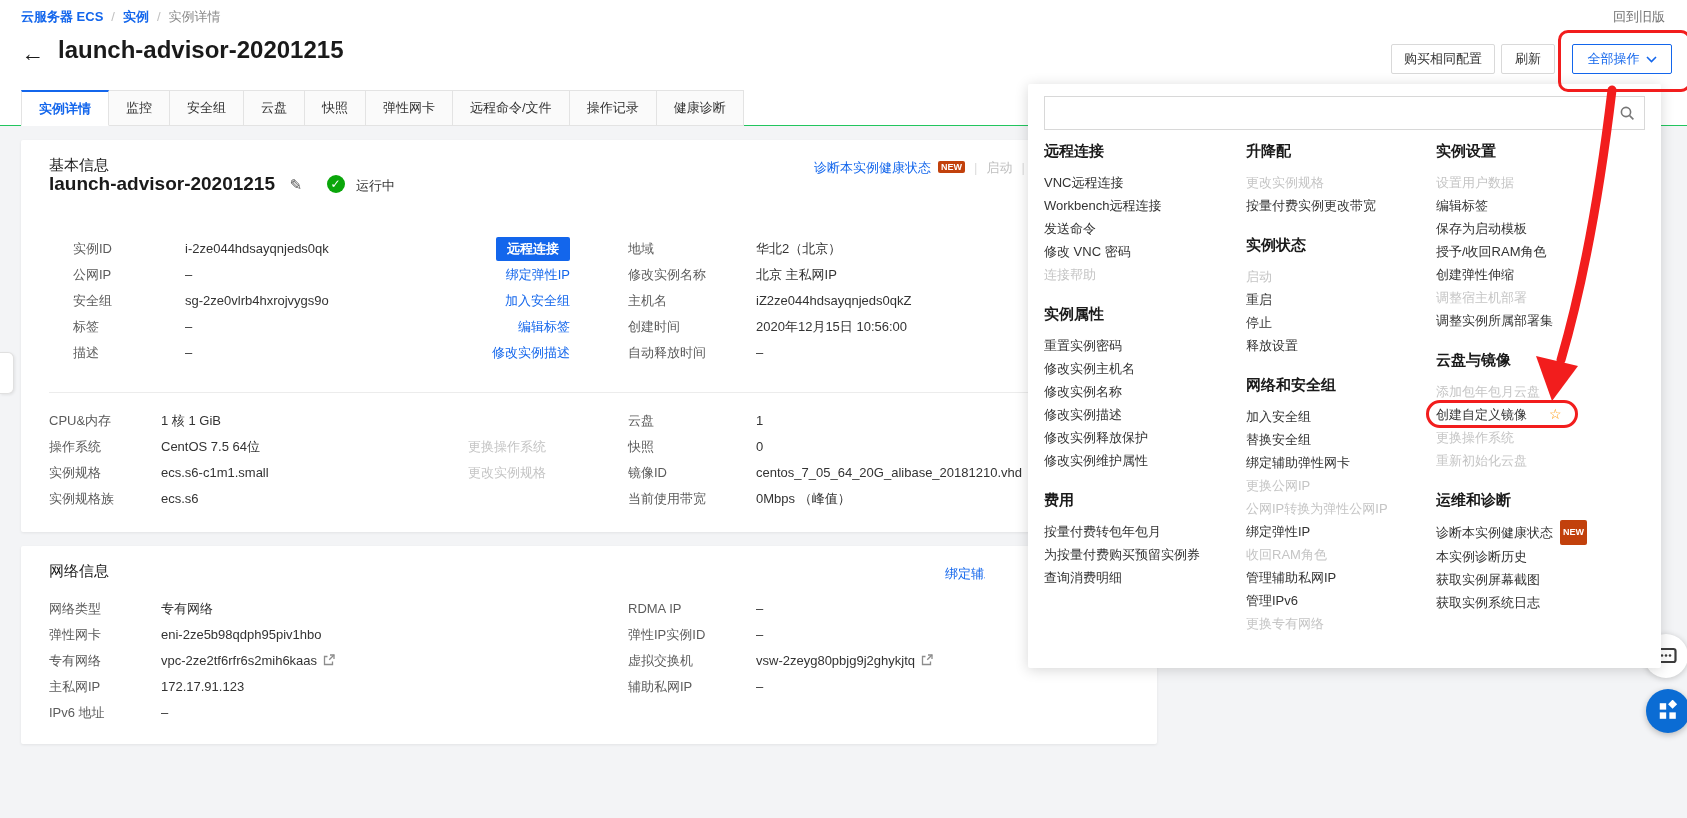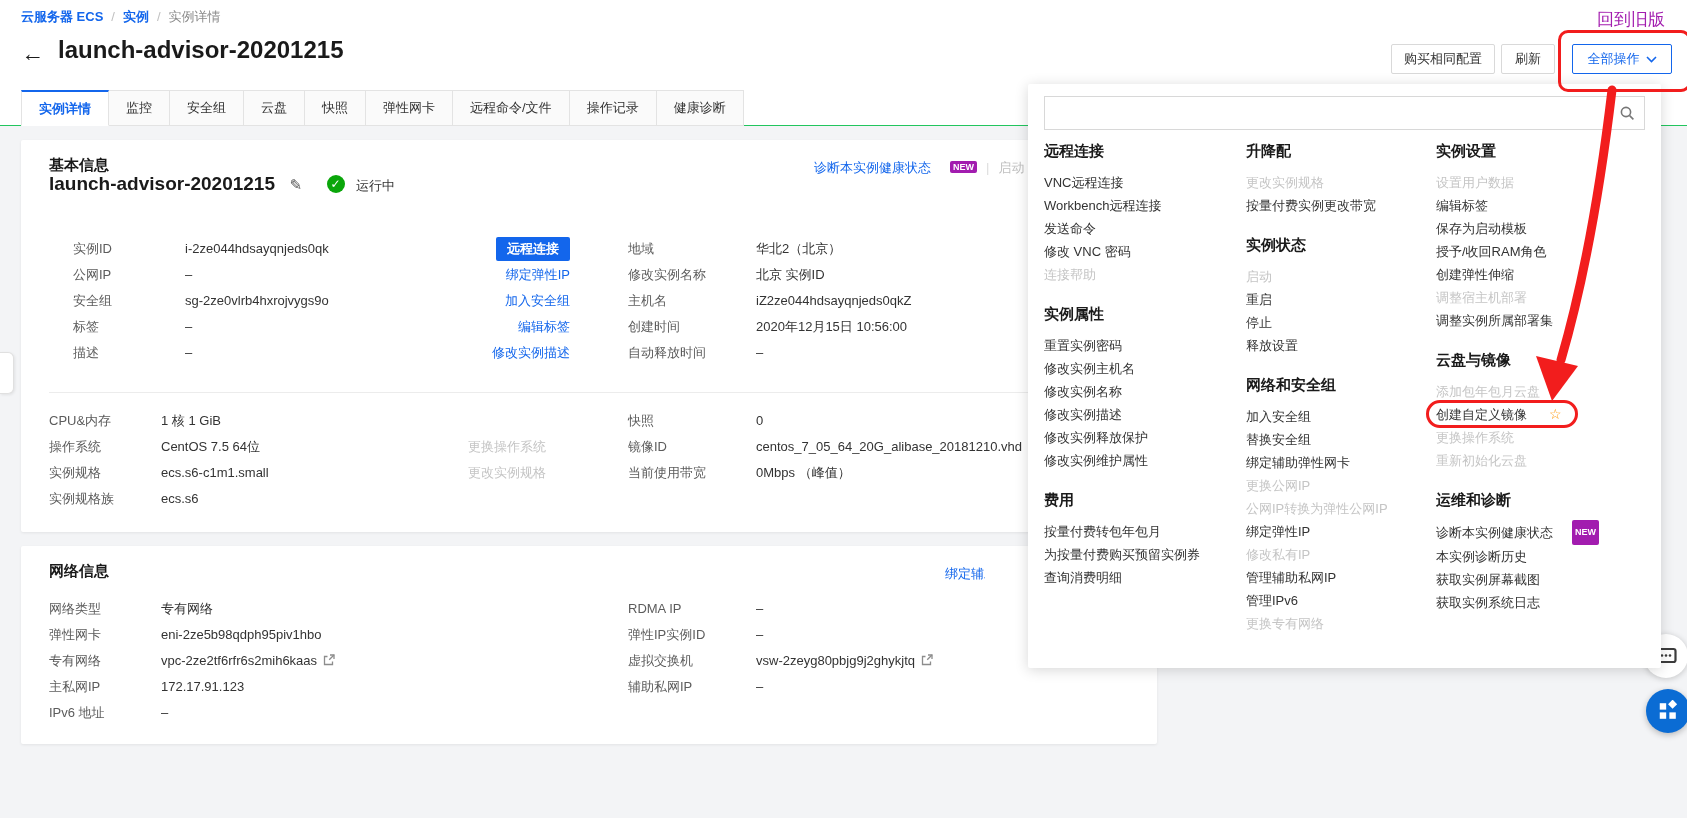--- a/index.html
+++ b/index.html
@@ -4,21 +4,21 @@
 <style>
   html,body{margin:0;padding:0;}
   body{font-family:"Liberation Sans","DejaVu Sans",sans-serif;background:#fff;}
   #app{position:relative;width:1687px;height:818px;background:#fff;overflow:hidden;}
 
   
   .breadcrumb{position:absolute;left:21px;top:8px;font-size:13px;white-space:nowrap;}
   .bc-link{color:#1366ec;font-weight:bold;cursor:pointer;}
   .bc-current{color:#8a8a8a;}
   .bc-sep{color:#c0c0c0;margin:0 8px;}
-  .back-old{position:absolute;right:22px;top:8px;font-size:17px;color:#a21caf;cursor:pointer;}
+  .back-old{position:absolute;right:22px;top:8px;font-size:13px;color:#737373;cursor:pointer;}
 
   
   .back-arrow{position:absolute;left:21px;top:40px;font-size:23px;font-weight:bold;color:#1a1a1a;cursor:pointer;}
   .page-title{position:absolute;left:58px;top:36px;font-size:24px;font-weight:bold;color:#1a1a1a;}
   .hdr-btn{position:absolute;top:44px;height:30px;box-sizing:border-box;border:1px solid #d9d9d9;border-radius:2px;
            background:#fff;font-size:13px;color:#333;cursor:pointer;display:flex;align-items:center;justify-content:center;gap:6px;}
   #btn-buy{left:1391px;width:104px;}
   #btn-refresh{left:1501px;width:54px;}
   #btn-all{left:1572px;width:100px;border-color:#1366ec;color:#1366ec;}
 
@@ -29,27 +29,27 @@
   .tab{position:relative;display:inline-block;vertical-align:top;height:36px;line-height:33px;padding:0 17px;font-size:13px;color:#333;
        background:#fafafa;border:1px solid #e3e3e3;border-left:none;box-sizing:border-box;cursor:pointer;}
   .tab.first{border-left:1px solid #e3e3e3;margin-left:21px;}
   .tab.active{background:#fff;color:#1366ec;font-weight:bold;border-top:2px solid #1366ec;border-bottom:1px solid #fff;}
 
   
   .content{position:absolute;left:0;top:126px;width:1687px;height:692px;background:#f3f4f6;}
   .card{position:absolute;background:#fff;border-radius:2px;box-shadow:0 1px 3px rgba(0,0,0,.07);}
   #card-basic{left:21px;top:14px;width:1136px;height:392px;}
   #card-net{left:21px;top:420px;width:1136px;height:198px;}
-  .card-title{position:absolute;left:28px;top:16px;font-size:15px;font-weight:bold;color:#1a1a1a;}
+  .card-title{position:absolute;left:28px;top:16px;font-size:15px;font-weight:normal;color:#1a1a1a;}
 
   .quick{position:absolute;left:793px;top:19px;font-size:13px;white-space:nowrap;}
   .q-link{color:#1366ec;cursor:pointer;}
   .q-dis{color:#bfbfbf;}
   .q-sep{color:#ddd;margin:0 9px;}
-  .badge-new{display:inline-block;background:#a21caf;color:#fff;font-size:9px;font-weight:bold;padding:1px 3px;border-radius:2px;margin-left:19px;vertical-align:2px;}
+  .badge-new{display:inline-block;background:#c2410c;color:#fff;font-size:9px;font-weight:bold;padding:1px 3px;border-radius:2px;margin-left:7px;vertical-align:2px;}
 
   .name-row{position:absolute;left:28px;top:30px;height:28px;line-height:28px;white-space:nowrap;}
   .inst-name{font-size:19px;font-weight:bold;color:#1a1a1a;}
   .edit-ic{font-size:15px;color:#595959;margin-left:10px;cursor:pointer;}
   .st-check{display:inline-block;width:18px;height:18px;line-height:18px;border-radius:50%;background:#0aa60a;color:#fff;font-size:12px;
             text-align:center;margin-left:20px;vertical-align:2px;}
   .st-label{font-size:13px;color:#333;margin-left:7px;}
 
   .rows{position:absolute;font-size:13px;color:#333;}
   .row{position:relative;height:26px;line-height:26px;white-space:nowrap;}
@@ -136,33 +136,34 @@
       </div>
       <div class="rows" id="b-left1">
           <div class="row"><span class="lab">实例ID</span><span class="val">i-2ze044hdsayqnjeds0qk</span><span class="act btn-primary">远程连接</span></div>
           <div class="row"><span class="lab">公网IP</span><span class="val">–</span><span class="act link">绑定弹性IP</span></div>
           <div class="row"><span class="lab">安全组</span><span class="val">sg-2ze0vlrb4hxrojvygs9o</span><span class="act link">加入安全组</span></div>
           <div class="row"><span class="lab">标签</span><span class="val">–</span><span class="act link">编辑标签</span></div>
           <div class="row"><span class="lab">描述</span><span class="val">–</span><span class="act link">修改实例描述</span></div>
         </div>
       <div class="rows wide" id="b-right1">
           <div class="row"><span class="lab">地域</span><span class="val">华北2（北京）</span></div>
-          <div class="row"><span class="lab">修改实例名称</span><span class="val">北京 实例ID</span></div>
+          <div class="row"><span class="lab">修改实例名称</span><span class="val">北京 主私网IP</span></div>
           <div class="row"><span class="lab">主机名</span><span class="val">iZ2ze044hdsayqnjeds0qkZ</span></div>
           <div class="row"><span class="lab">创建时间</span><span class="val">2020年12月15日 10:56:00</span></div>
           <div class="row"><span class="lab">自动释放时间</span><span class="val">–</span></div>
         </div>
       <div id="b-div"></div>
       <div class="rows" id="b-left2">
           <div class="row"><span class="lab">CPU&amp;内存</span><span class="val">1 核 1 GiB</span></div>
           <div class="row"><span class="lab">操作系统</span><span class="val">CentOS 7.5 64位</span><span class="act dislink">更换操作系统</span></div>
           <div class="row"><span class="lab">实例规格</span><span class="val">ecs.s6-c1m1.small</span><span class="act dislink">更改实例规格</span></div>
           <div class="row"><span class="lab">实例规格族</span><span class="val">ecs.s6</span></div>
         </div>
       <div class="rows wide" id="b-right2">
+          <div class="row"><span class="lab">云盘</span><span class="val">1</span></div>
           <div class="row"><span class="lab">快照</span><span class="val">0</span></div>
           <div class="row"><span class="lab">镜像ID</span><span class="val">centos_7_05_64_20G_alibase_20181210.vhd</span></div>
           <div class="row"><span class="lab">当前使用带宽</span><span class="val">0Mbps （峰值）</span></div>
         </div>
     </div>
 
     <div class="card" id="card-net">
       <div class="card-title">网络信息</div>
       <div id="n-link">绑定辅助弹性网卡</div>
       <div class="rows" id="n-left">
@@ -238,21 +239,21 @@
           <div class="m-item">释放设置</div>
         </div>
         <div class="m-group">
           <div class="m-hdr">网络和安全组</div>
           <div class="m-item">加入安全组</div>
           <div class="m-item">替换安全组</div>
           <div class="m-item">绑定辅助弹性网卡</div>
           <div class="m-item dis">更换公网IP</div>
           <div class="m-item dis">公网IP转换为弹性公网IP</div>
           <div class="m-item">绑定弹性IP</div>
-          <div class="m-item dis">修改私有IP</div>
+          <div class="m-item dis">收回RAM角色</div>
           <div class="m-item">管理辅助私网IP</div>
           <div class="m-item">管理IPv6</div>
           <div class="m-item dis">更换专有网络</div>
         </div>
       </div>
     <div class="p-col" id="pcol2">
         <div class="m-group first">
           <div class="m-hdr">实例设置</div>
           <div class="m-item dis">设置用户数据</div>
           <div class="m-item">编辑标签</div>

